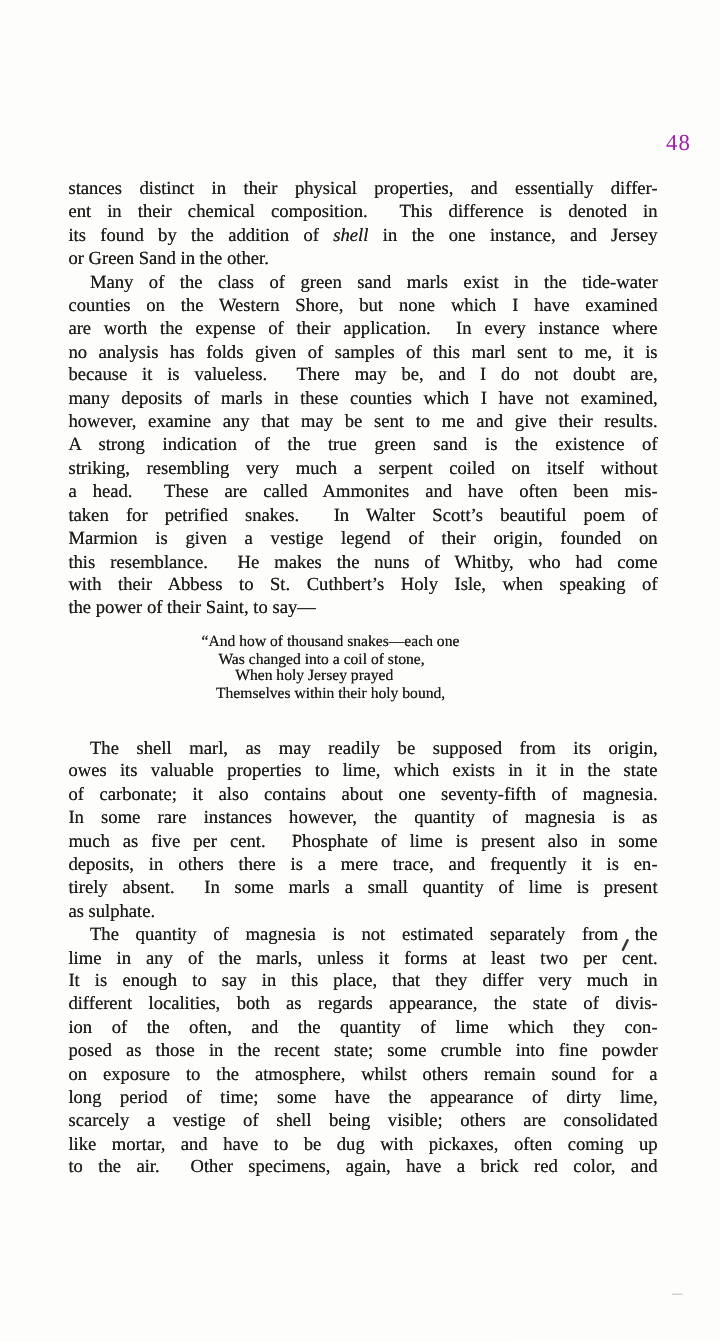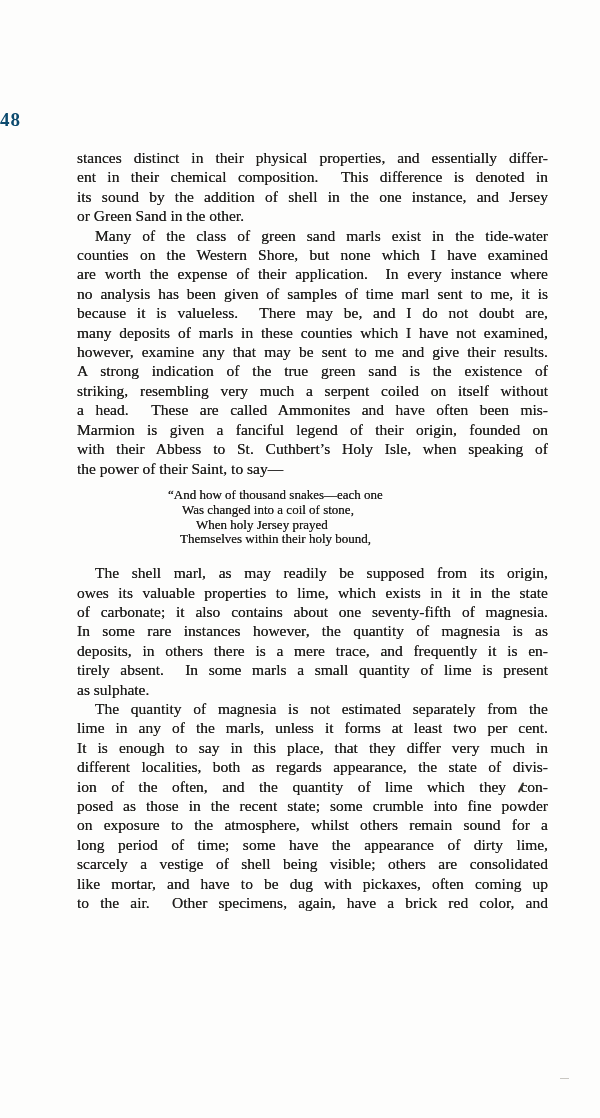--- a/index.html
+++ b/index.html
@@ -14,51 +14,50 @@
     background: #fdfdfc;
     overflow: hidden;
     font-family: "Liberation Serif", "DejaVu Serif", serif;
     color: #1e1d1b;
   }
   .page-number {
     position: absolute;
     top: 109px;
     left: 0;
     width: 576px;
-    text-align: left;
+    text-align: right;
     font-size: 19px;
-    font-weight: bold;
+    font-weight: normal;
     letter-spacing: 1px;
-    color: #0c4a6e;
+    color: #a21caf;
   }
   .text-block {
     position: absolute;
     top: 148px;
     left: 57px;
     width: 491px;
     font-size: 15.5px;
     line-height: 19.4px;
     text-shadow: 0 0 0.45px rgba(25,24,22,0.85);
   }
   .paragraph { margin: 0; padding: 0; }
   .line {
     text-align: justify;
     text-align-last: justify;
-    margin-left: 20px;
   }
   .line.end {
     text-align: right;
     text-align-last: left;
   }
   .line.first {
     text-indent: 18px;
   }
-  .italic { }
+  .italic { font-style: italic; }
   .poem {
-    margin: 10px 0 16px 111px;
+    margin: 10px 0 28px 111px;
     font-size: 13px;
     line-height: 14.8px;
   }
   .poem-line { text-align: left; white-space: nowrap; }
   .poem-line.p1 { padding-left: 14px; }
   .poem-line.p2 { padding-left: 28px; }
   .poem-line.p3 { padding-left: 12px; }
   .poem-line.p4 { padding-left: 15px; }
   .scan-tick {
     position: absolute;
@@ -84,52 +83,55 @@
 
 <div class="page">
 
   <div class="page-number">48</div>
 
   <div class="text-block">
 
     <div class="paragraph">
       <div class="line">stances distinct in their physical properties, and essentially differ-</div>
       <div class="line">ent in their chemical composition.&nbsp; This difference is denoted in</div>
-      <div class="line"><span>its sound by the addition of </span><span class="italic">shell</span><span> in the one instance, and Jersey</span></div>
+      <div class="line"><span>its found by the addition of </span><span class="italic">shell</span><span> in the one instance, and Jersey</span></div>
       <div class="line end">or Green Sand in the other.</div>
     </div>
 
     <div class="paragraph">
       <div class="line first">Many of the class of green sand marls exist in the tide-water</div>
       <div class="line">counties on the Western Shore, but none which I have examined</div>
       <div class="line">are worth the expense of their application.&nbsp; In every instance where</div>
-      <div class="line">no analysis has been given of samples of time marl sent to me, it is</div>
+      <div class="line">no analysis has folds given of samples of this marl sent to me, it is</div>
       <div class="line">because it is valueless.&nbsp; There may be, and I do not doubt are,</div>
       <div class="line">many deposits of marls in these counties which I have not examined,</div>
       <div class="line">however, examine any that may be sent to me and give their results.</div>
       <div class="line">A strong indication of the true green sand is the existence of</div>
       <div class="line">striking, resembling very much a serpent coiled on itself without</div>
       <div class="line">a head.&nbsp; These are called Ammonites and have often been mis-</div>
-      <div class="line">Marmion is given a fanciful legend of their origin, founded on</div>
+      <div class="line">taken for petrified snakes.&nbsp; In Walter Scott’s beautiful poem of</div>
+      <div class="line">Marmion is given a vestige legend of their origin, founded on</div>
+      <div class="line">this resemblance.&nbsp; He makes the nuns of Whitby, who had come</div>
       <div class="line">with their Abbess to St. Cuthbert’s Holy Isle, when speaking of</div>
       <div class="line end">the power of their Saint, to say—</div>
     </div>
 
     <div class="poem">
       <div class="poem-line p0">“And how of thousand snakes—each one</div>
       <div class="poem-line p1">Was changed into a coil of stone,</div>
       <div class="poem-line p2">When holy Jersey prayed</div>
       <div class="poem-line p3">Themselves within their holy bound,</div>
     </div>
 
     <div class="paragraph">
       <div class="line first">The shell marl, as may readily be supposed from its origin,</div>
       <div class="line">owes its valuable properties to lime, which exists in it in the state</div>
       <div class="line">of carbonate; it also contains about one seventy-fifth of magnesia.</div>
       <div class="line">In some rare instances however, the quantity of magnesia is as</div>
+      <div class="line">much as five per cent.&nbsp; Phosphate of lime is present also in some</div>
       <div class="line">deposits, in others there is a mere trace, and frequently it is en-</div>
       <div class="line">tirely absent.&nbsp; In some marls a small quantity of lime is present</div>
       <div class="line end">as sulphate.</div>
     </div>
 
     <div class="paragraph">
       <div class="line first">The quantity of magnesia is not estimated separately from the</div>
       <div class="line">lime in any of the marls, unless it forms at least two per cent.</div>
       <div class="line">It is enough to say in this place, that they differ very much in</div>
       <div class="line">different localities, both as regards appearance, the state of divis-</div>

